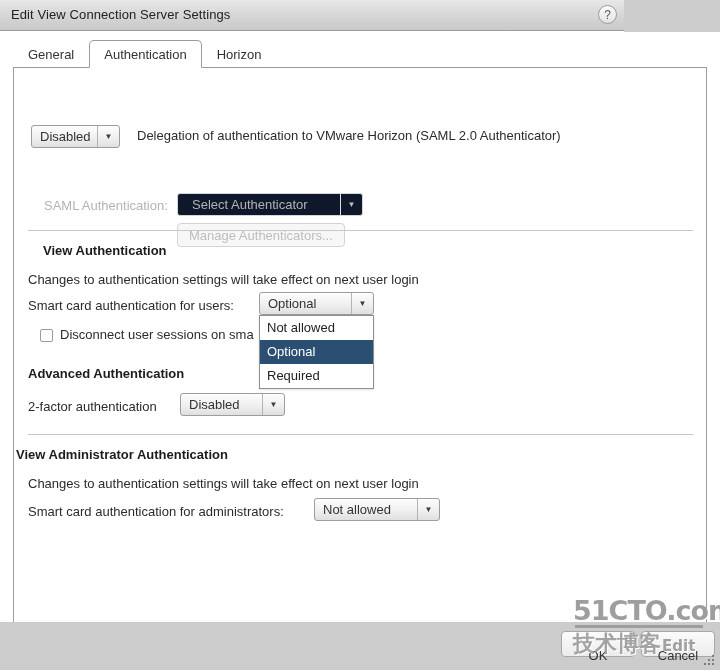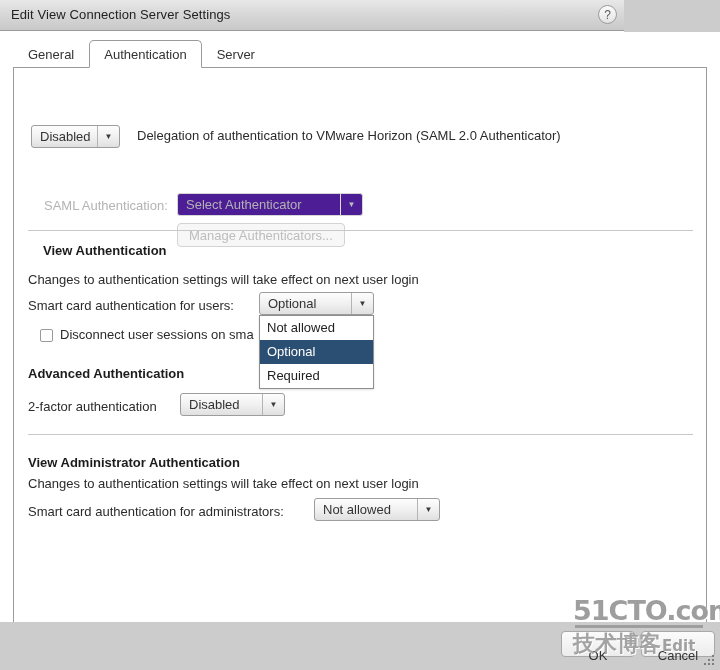--- a/index.html
+++ b/index.html
@@ -138,24 +138,25 @@
   .btn-select .sel-arrow {
     width: 21px;
     display: flex;
     align-items: center;
     justify-content: center;
     border-left: 1px solid #b4b4b4;
     color: #3a3a3a;
     font-size: 8px;
   }
   .btn-select.disabled {
-    background: #4c1d95;
+    background: #0f172a;
     border-color: #d6d6d6;
     color: #b3b3b3;
     cursor: default;
+    padding-left: 6px;
   }
   .btn-select.disabled .sel-arrow {
     border-left-color: #dedede;
     color: #bdbdbd;
   }
 
   .plain-btn {
     display: inline-flex;
     align-items: center;
     justify-content: center;
@@ -306,21 +307,21 @@
   <div class="titlebar">
     <div class="titlebar-text">Edit View Connection Server Settings</div>
     <div class="help-btn">?</div>
   </div>
 
   <div class="body-area">
 
     <div class="tabstrip">
       <div class="tab">General</div>
       <div class="tab active">Authentication</div>
-      <div class="tab">Server</div>
+      <div class="tab">Horizon</div>
     </div>
 
     <div class="panel">
       <div class="content">
 
         <div class="btn-select" style="position:absolute; left:17px; top:57px; width:89px;">
           <span class="sel-label">Disabled</span>
           <span class="sel-arrow">▼</span>
         </div>
 
@@ -355,21 +356,21 @@
 
         <div class="label" style="position:absolute; left:14px; top:331px;">2-factor authentication</div>
 
         <div class="btn-select" style="position:absolute; left:166px; top:325px; width:105px;">
           <span class="sel-label">Disabled</span>
           <span class="sel-arrow">▼</span>
         </div>
 
         <hr class="sep" style="left:14px; top:366px; width:665px;">
 
-        <div class="section-title" style="position:absolute; left:14px; top:379px;margin-top:8px;">View Administrator Authentication</div>
+        <div class="section-title" style="position:absolute; left:2px; top:379px;">View Administrator Authentication</div>
 
         <div class="label" style="position:absolute; left:14px; top:408px;">Changes to authentication settings will take effect on next user login</div>
 
         <div class="label" style="position:absolute; left:14px; top:436px;">Smart card authentication for administrators:</div>
 
         <div class="btn-select" style="position:absolute; left:300px; top:430px; width:126px;">
           <span class="sel-label">Not allowed</span>
           <span class="sel-arrow">▼</span>
         </div>
 

